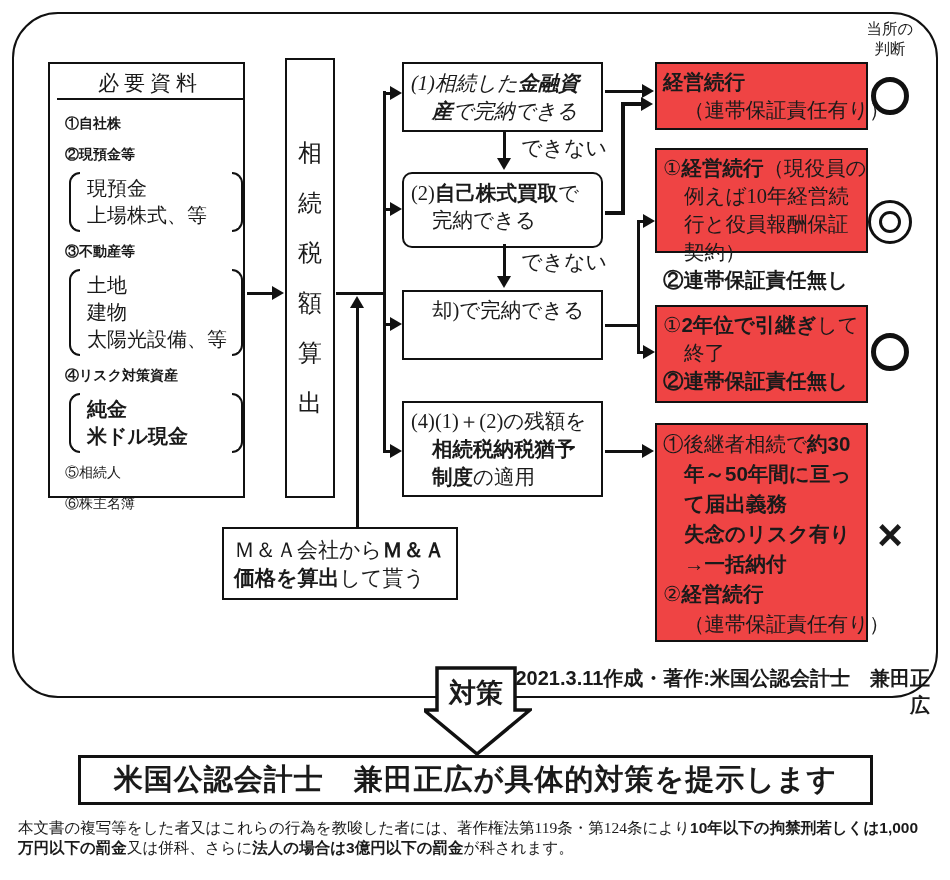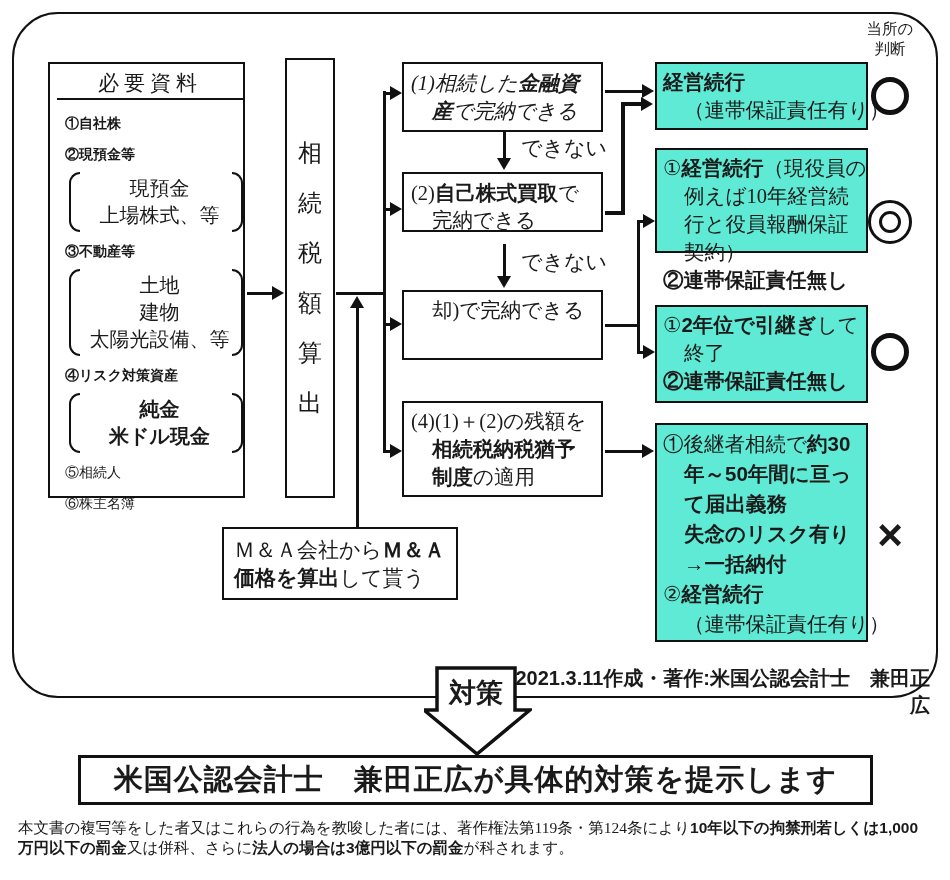--- a/index.html
+++ b/index.html
@@ -20,29 +20,29 @@
 
   
   #left-panel { left:48px; top:62px; width:197px; height:436px; border:2.5px solid #111; background:#fff;padding-left:7px; }
   #lp-title { height:36px; border-bottom:2.5px solid #111; text-align:center; font-size:21px; letter-spacing:5px; padding-top:5px; }
   #lp-body { padding:8px 4px 0 8px; }
   .lp-item { font-size:14px; line-height:31px; white-space:nowrap; }
   .lp-group { display:flex; margin:2px 0 4px 4px; width:174px; }
   .brk { width:11px; }
   .brk-l { border:2px solid #111; border-right:none; border-radius:14px 0 0 14px; }
   .brk-r { border:2px solid #111; border-left:none; border-radius:0 14px 14px 0; }
-  .lp-glines { flex:1; padding:3px 0 3px 7px; font-size:20px; line-height:27px; white-space:nowrap;text-align:center; }
+  .lp-glines { flex:1; padding:3px 0 3px 7px; font-size:20px; line-height:27px; white-space:nowrap; }
 
   
   #tax-box { left:285px; top:58px; width:50px; height:440px; border:2.5px solid #111; display:flex; align-items:center; justify-content:center; background:#fff; }
   #tax-text { width:26px; word-break:break-all; line-height:50px; text-align:center; font-size:24px; font-family:"Liberation Sans", sans-serif; }
 
   
   .fbox { left:402px; width:201px; border:2.5px solid #111; background:#fff; padding:5px 7px; font-size:20.5px; line-height:27px; }
-  .rbox { left:655px; width:213px; border:2.5px solid #111; background:#5eead4; padding:4px 6px; font-size:20.5px; line-height:28px; }
+  .rbox { left:655px; width:213px; border:2.5px solid #111; background:#ef4444; padding:4px 6px; font-size:20.5px; line-height:28px; }
   .tline { white-space:nowrap; }
   .tline.ind { padding-left:21px; }
 
   
   .hline { position:absolute; background:#111; height:3px; }
   .vline { position:absolute; background:#111; width:3px; }
   .thick { height:4px; }
   .vthick { width:4px; }
   .arr-r { position:absolute; width:0; height:0; border-top:7px solid transparent; border-bottom:7px solid transparent; border-left:12px solid #111; }
   .arr-d { position:absolute; width:0; height:0; border-left:7px solid transparent; border-right:7px solid transparent; border-top:12px solid #111; }
@@ -118,21 +118,21 @@
   </div>
 
   <div id="tax-box" class="abs">
     <div id="tax-text">相続税額算出</div>
   </div>
 
   <div class="fbox abs" style="top:62px;height:70px;font-style:italic;">
       <div class="tline"><span>(1)相続した</span><span class="bseg">金融資</span></div>
       <div class="tline ind"><span class="bseg">産</span><span>で完納できる</span></div>
     </div>
-  <div class="fbox abs" style="top:172px;height:60px;">
+  <div class="fbox abs" style="top:172px;height:76px;border-radius:10px;">
       <div class="tline"><span>(2)</span><span class="bseg">自己株式買取</span><span>で</span></div>
       <div class="tline ind"><span>完納できる</span></div>
     </div>
   <div class="fbox abs" style="top:290px;height:70px;">
       <div class="tline ind"><span>却)で完納できる</span></div>
     </div>
   <div class="fbox abs" style="top:401px;height:96px;">
       <div class="tline"><span>(4)(1)＋(2)の残額を</span></div>
       <div class="tline ind"><span class="bseg">相続税納税猶予</span></div>
       <div class="tline ind"><span class="bseg">制度</span><span>の適用</span></div>

